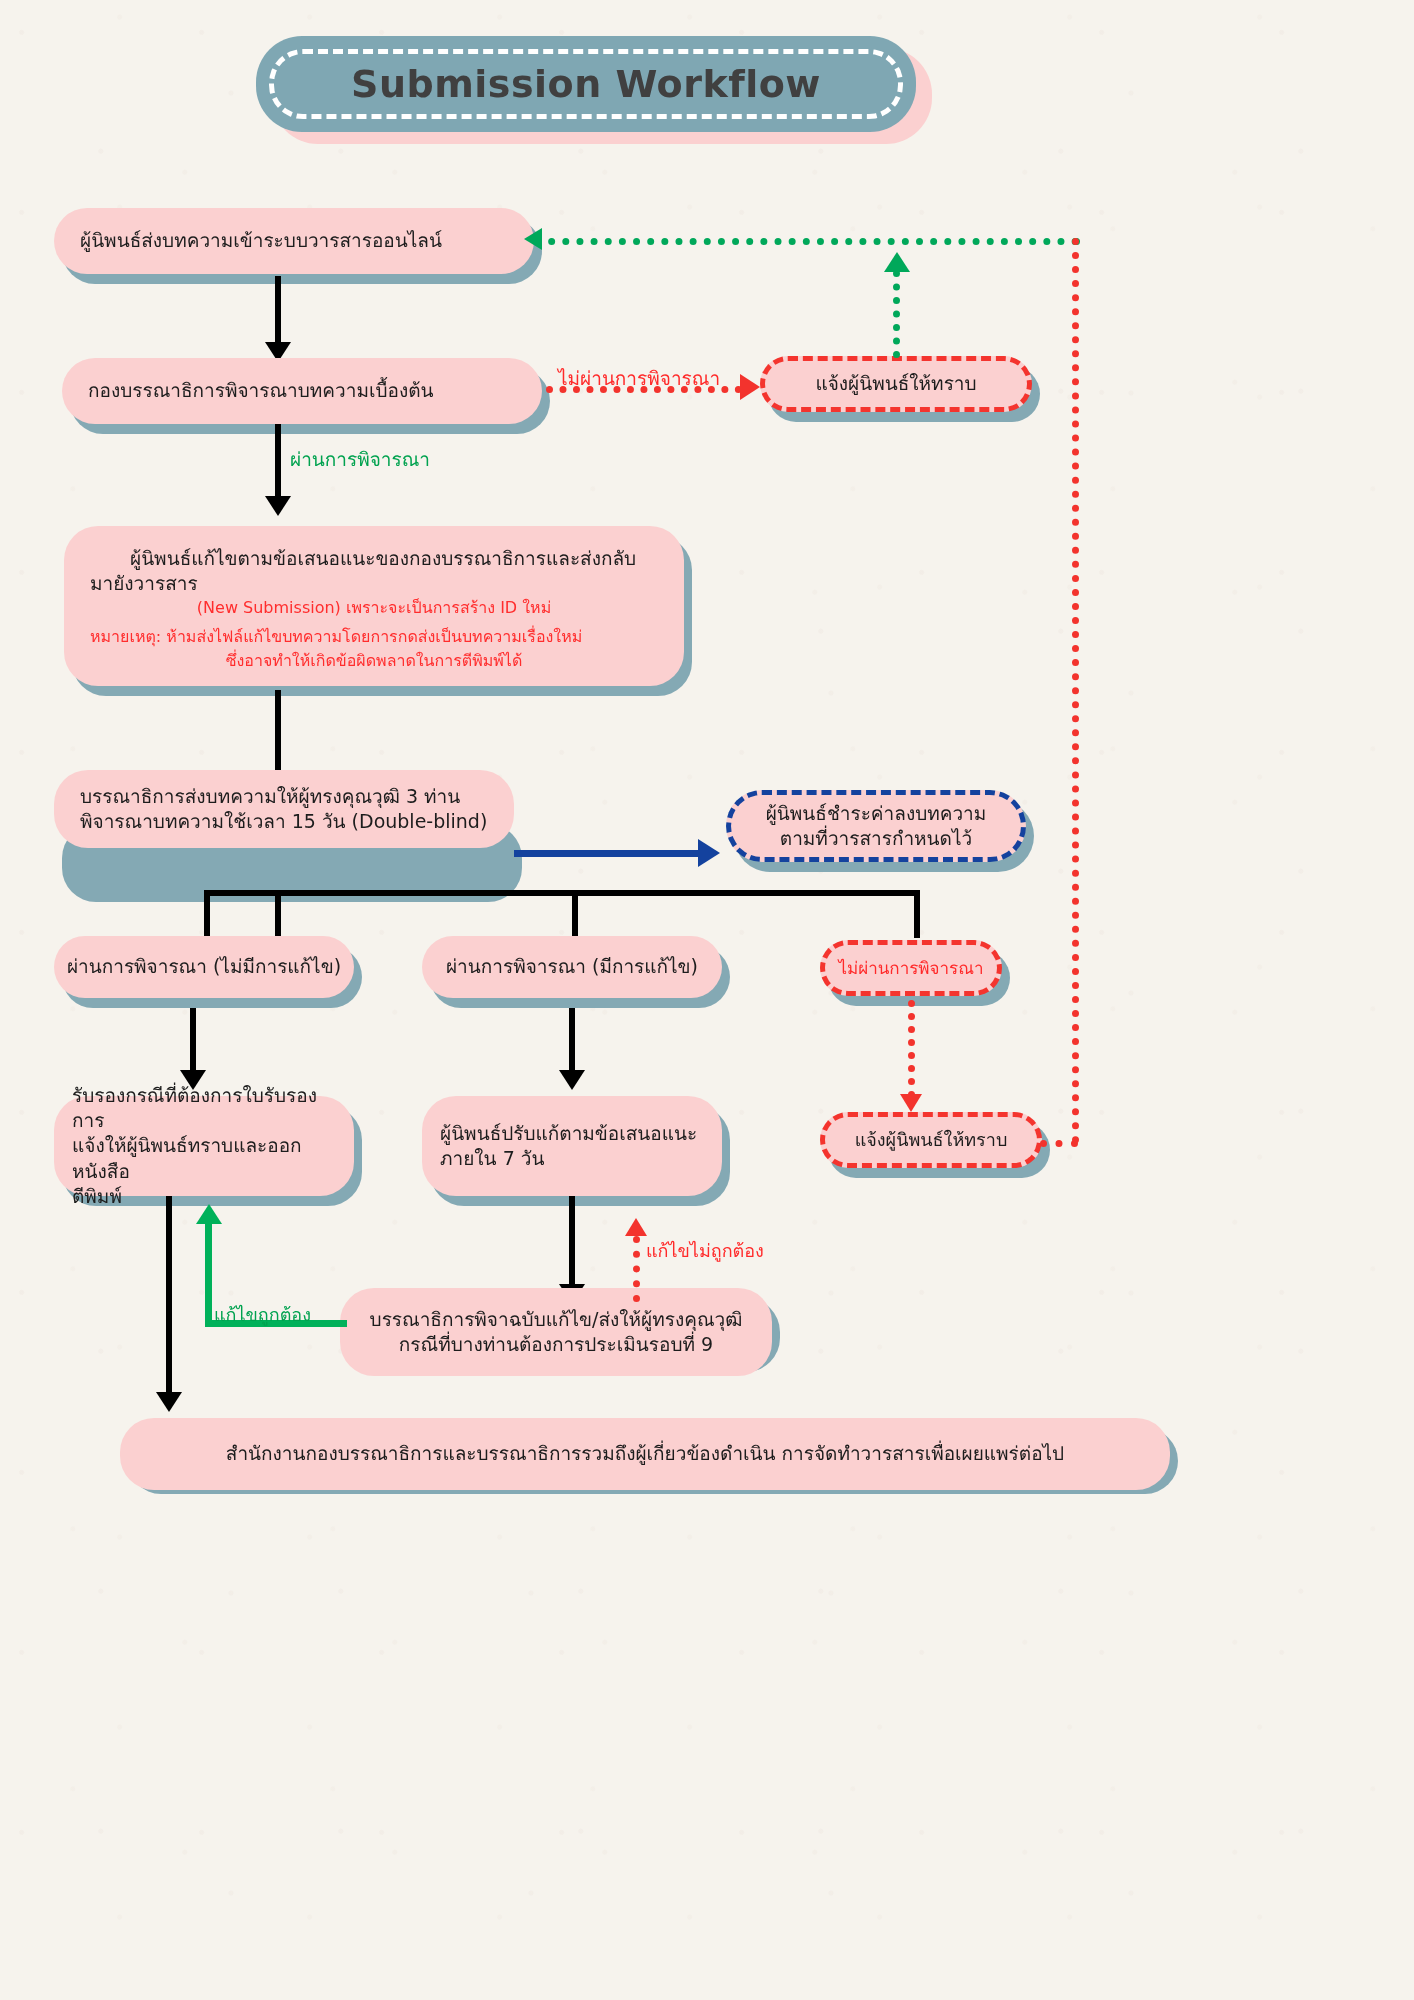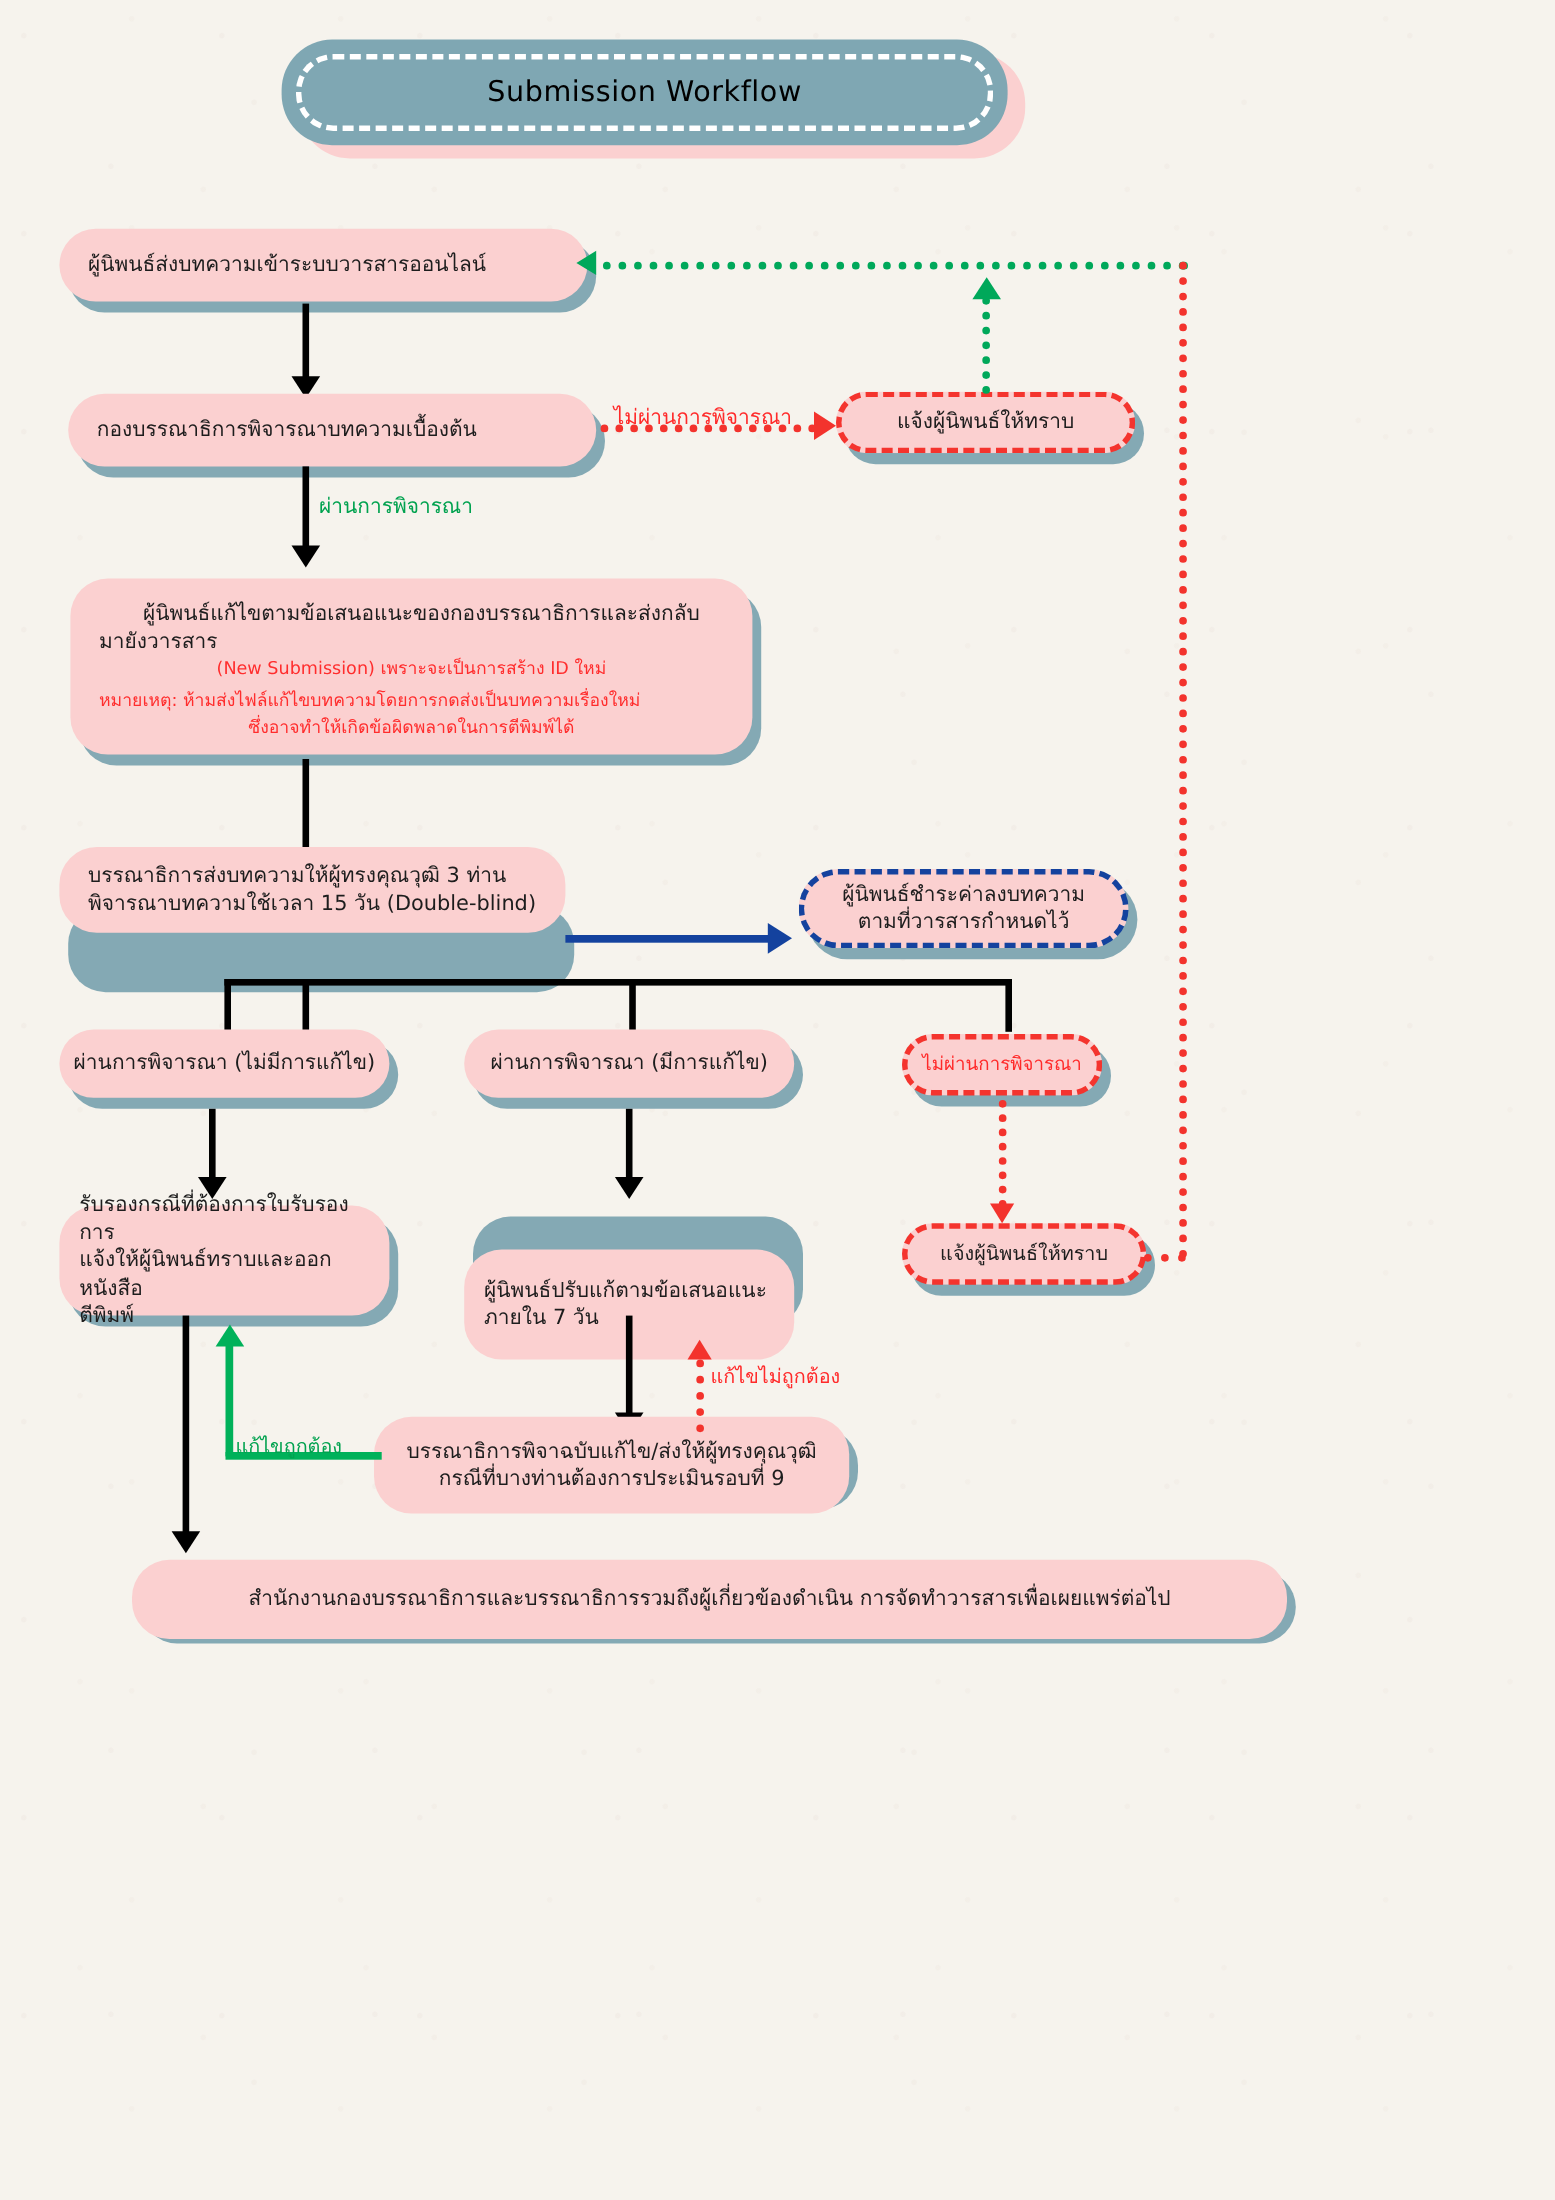--- a/index.html
+++ b/index.html
@@ -28,21 +28,21 @@
   }
   #title-box{
     background:#7fa7b3;border-radius:46px;
     display:flex;align-items:center;justify-content:center;
   }
   #title-dash{
     position:absolute;inset:13px;border:5px dashed #ffffff;border-radius:34px;
   }
   #title-text{
     position:relative;z-index:2;
-    font-size:26px;font-weight:normal;color:#000000;letter-spacing:.5px;
+    font-size:38px;font-weight:bold;color:#404040;letter-spacing:.5px;
     font-family:"DejaVu Sans","Liberation Sans",sans-serif;
   }
 
   
   .node-shadow{background:#84a9b4;border-radius:34px;}
   .node{
     background:#fbd0d0;border-radius:34px;
     display:flex;flex-direction:column;justify-content:center;
     color:#1d1d1d;
   }
@@ -184,21 +184,21 @@
 <div class="abs arrow-down-red" style="left:900px;top:1094px;"></div>
 
 <div class="abs node-shadow" style="left:62px;top:1106px;width:300px;height:100px;"></div>
 <div class="abs node" style="left:54px;top:1096px;width:300px;height:100px;">
   <div class="ln" style="padding:0 18px;">รับรองกรณีที่ต้องการใบรับรองการ</div>
   <div class="ln" style="padding:0 18px;">แจ้งให้ผู้นิพนธ์ทราบและออกหนังสือ</div>
   <div class="ln" style="padding:0 18px;">ตีพิมพ์</div>
 </div>
 
 <div class="abs node-shadow" style="left:430px;top:1106px;width:300px;height:100px;"></div>
-<div class="abs node" style="left:422px;top:1136px;width:300px;height:100px;">
+<div class="abs node" style="left:422px;top:1096px;width:300px;height:100px;">
   <div class="ln" style="padding:0 18px;">ผู้นิพนธ์ปรับแก้ตามข้อเสนอแนะ</div>
   <div class="ln" style="padding:0 18px;">ภายใน 7 วัน</div>
 </div>
 
 <div class="abs node-shadow" style="left:828px;top:1122px;width:222px;height:56px;border-radius:30px;"></div>
 <div class="abs node center dashed-red" style="left:820px;top:1112px;width:222px;height:56px;border-radius:30px;">
   <div class="ln" style="padding:0 6px;font-size:18px;">แจ้งผู้นิพนธ์ให้ทราบ</div>
 </div>
 
 <div class="abs dot-h-red" style="left:1040px;top:1140px;width:38px;"></div>

